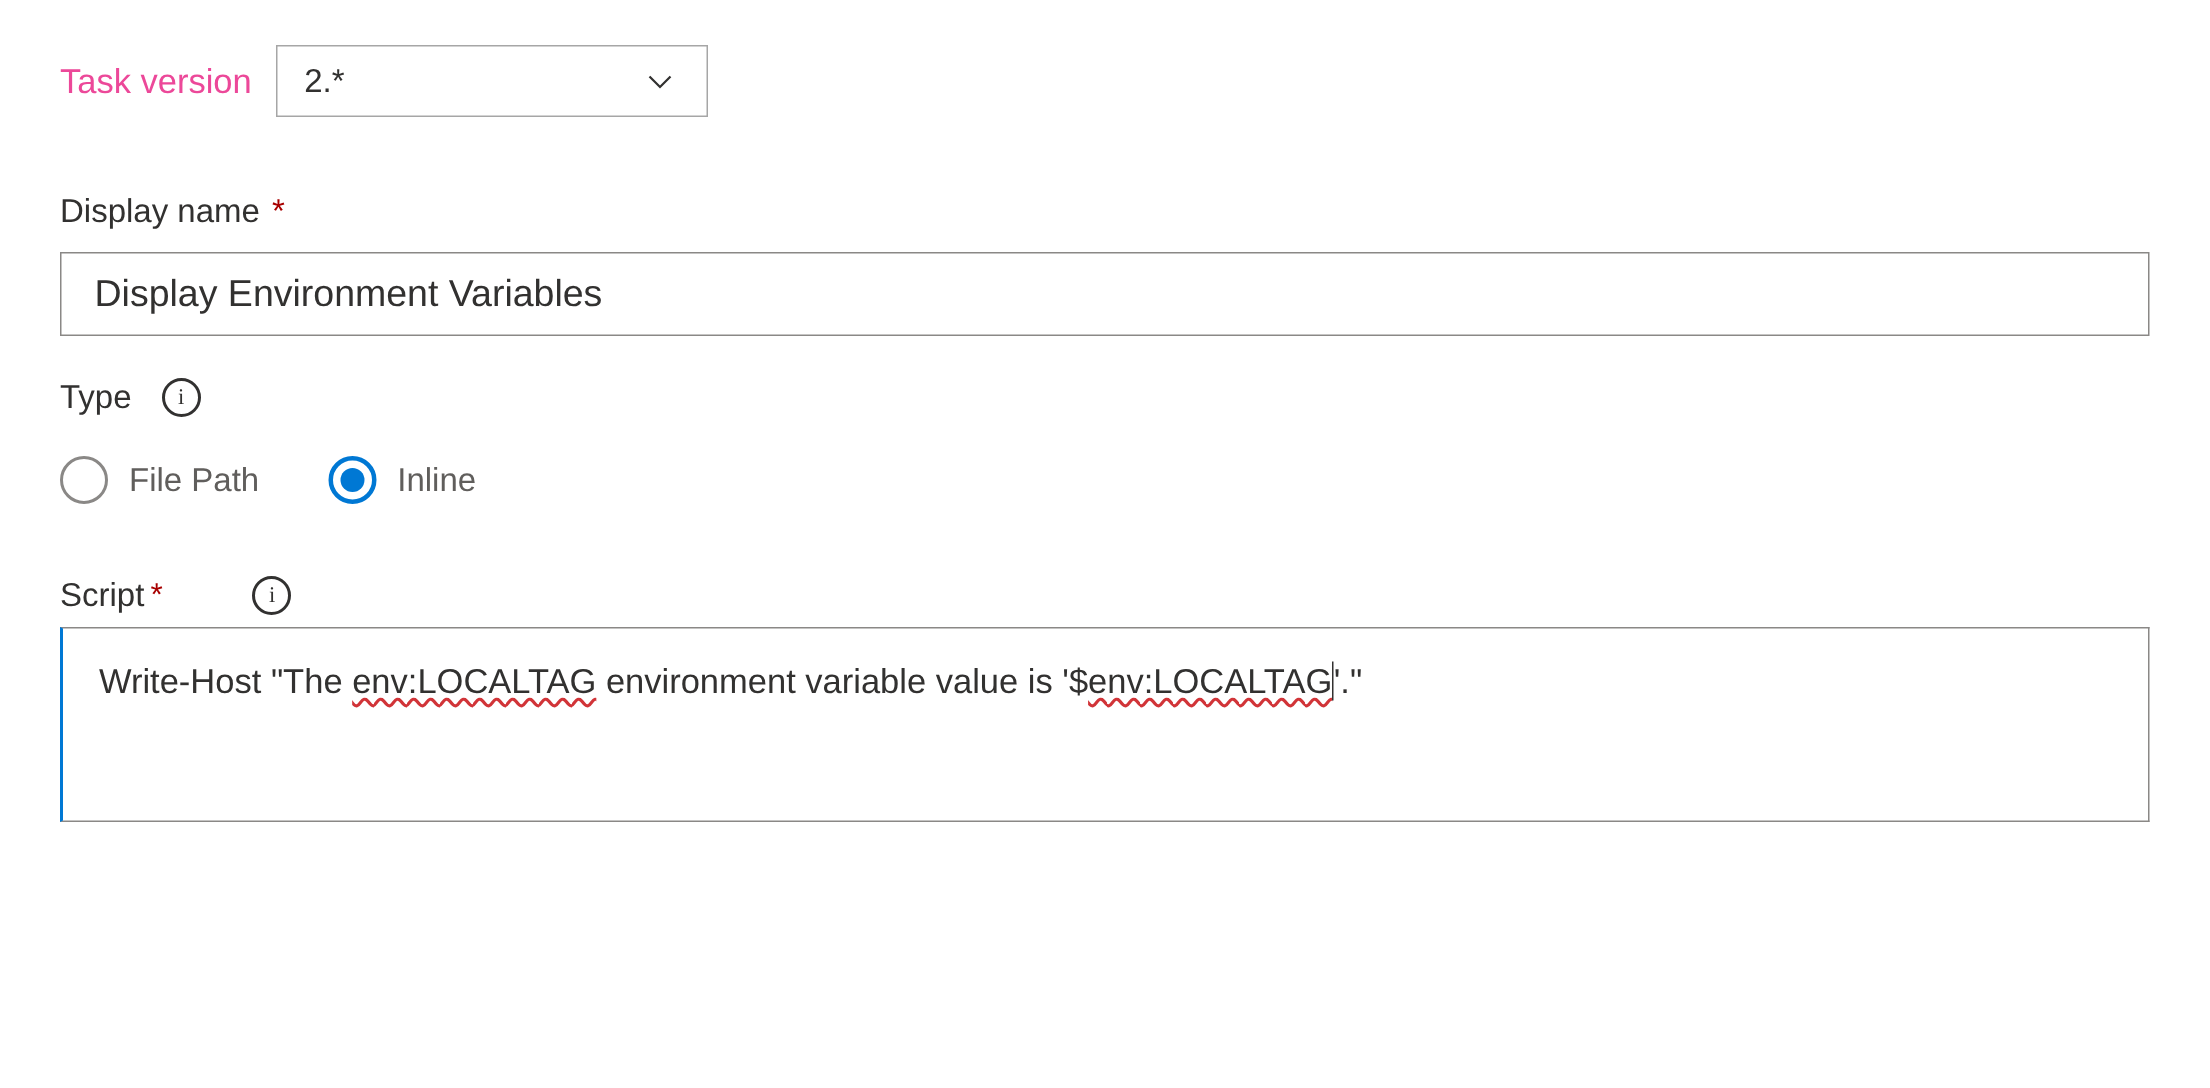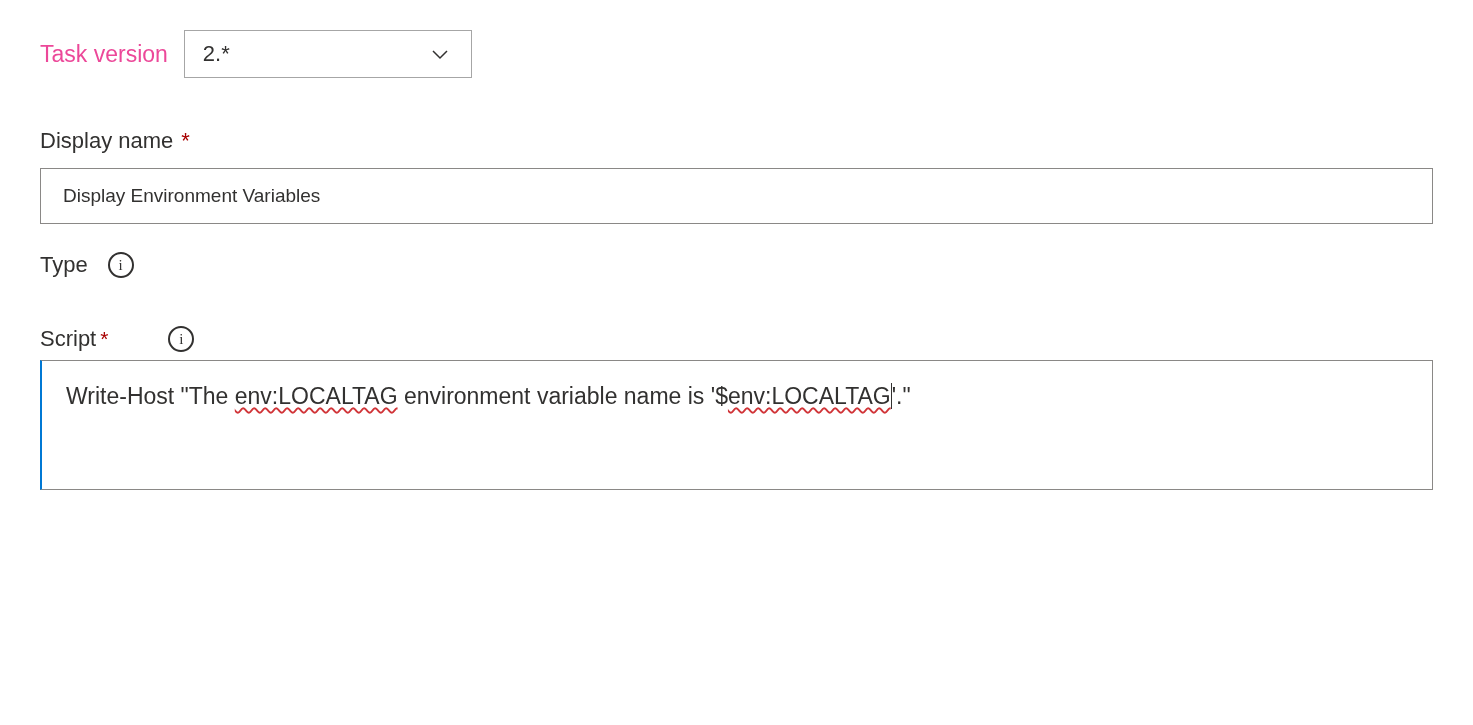--- a/index.html
+++ b/index.html
@@ -60,21 +60,21 @@
       border-radius: 50%;
       font-size: 15px;
       font-family: Georgia, serif;
       line-height: 1;
       margin-left: 14px;
     }
     .text-input {
       width: 100%;
       border: 1px solid #8a8886;
       height: 56px;
-      font-size: 19px;
+      font-size: 25px;
       padding: 0 22px;
       color: #323130;
       font-family: inherit;
       margin-bottom: 28px;
     }
     .type-section {
       margin-bottom: 48px;
     }
     .radio-row {
       display: flex;
@@ -166,22 +166,34 @@
     <span class="required">*</span>
   </div>
   <input type="text" class="text-input" value="Display Environment Variables" style="">
 </div>
 
 <div class="type-section">
   <div class="field-label">
     <span>Type</span>
     <span class="info-icon">i</span>
   </div>
+  <div class="radio-row">
+    <label class="radio-option">
+      <span class="radio-circle"></span>
+      <span>File Path</span>
+    </label>
+    <label class="radio-option">
+      <span class="radio-circle selected">
+        <span class="radio-dot"></span>
+      </span>
+      <span>Inline</span>
+    </label>
+  </div>
 </div>
 
 <div>
   <div class="script-label-row">
     <span class="label-text">Script</span>
     <span class="required">*</span>
     <span class="info-icon">i</span>
   </div>
-  <div class="script-box" contenteditable="true" style=""><span>Write-Host "The </span><span class="squiggle">env:LOCALTAG</span><span> environment variable name is '$</span><span class="squiggle">env:LOCALTAG</span><span class="cursor-caret"></span><span>'."</span></div>
+  <div class="script-box" contenteditable="true" style=""><span>Write-Host "The </span><span class="squiggle">env:LOCALTAG</span><span> environment variable value is '$</span><span class="squiggle">env:LOCALTAG</span><span class="cursor-caret"></span><span>'."</span></div>
 </div>
 
 </body></html>

